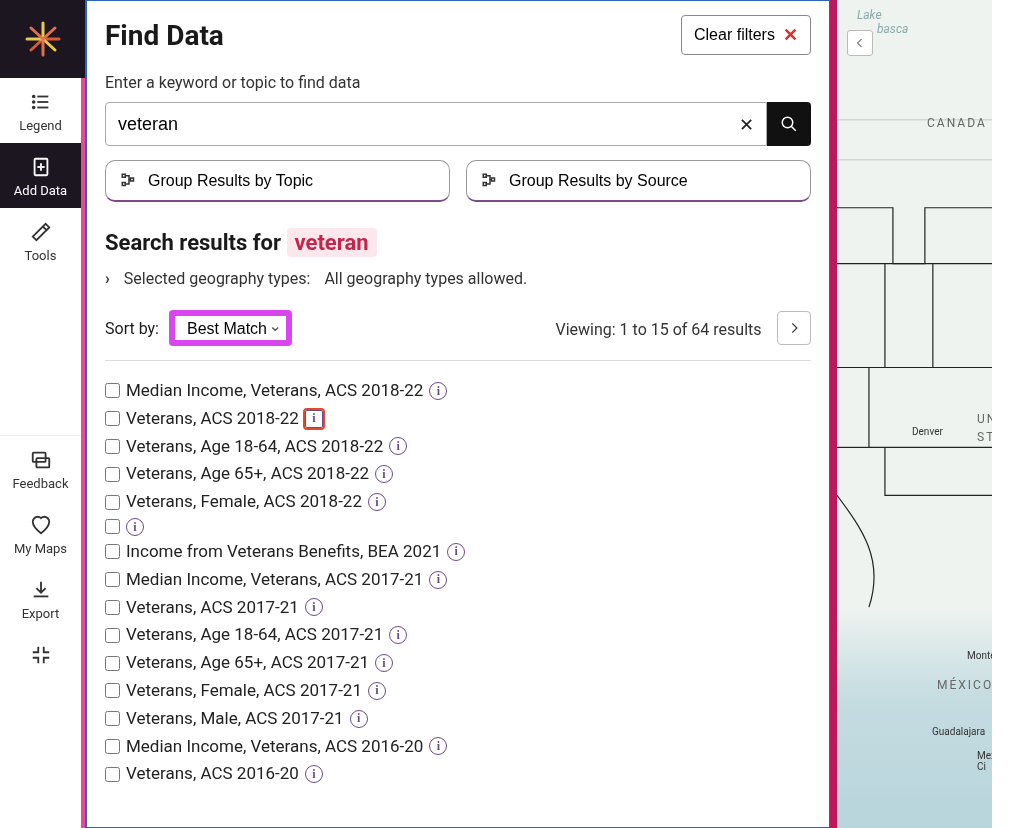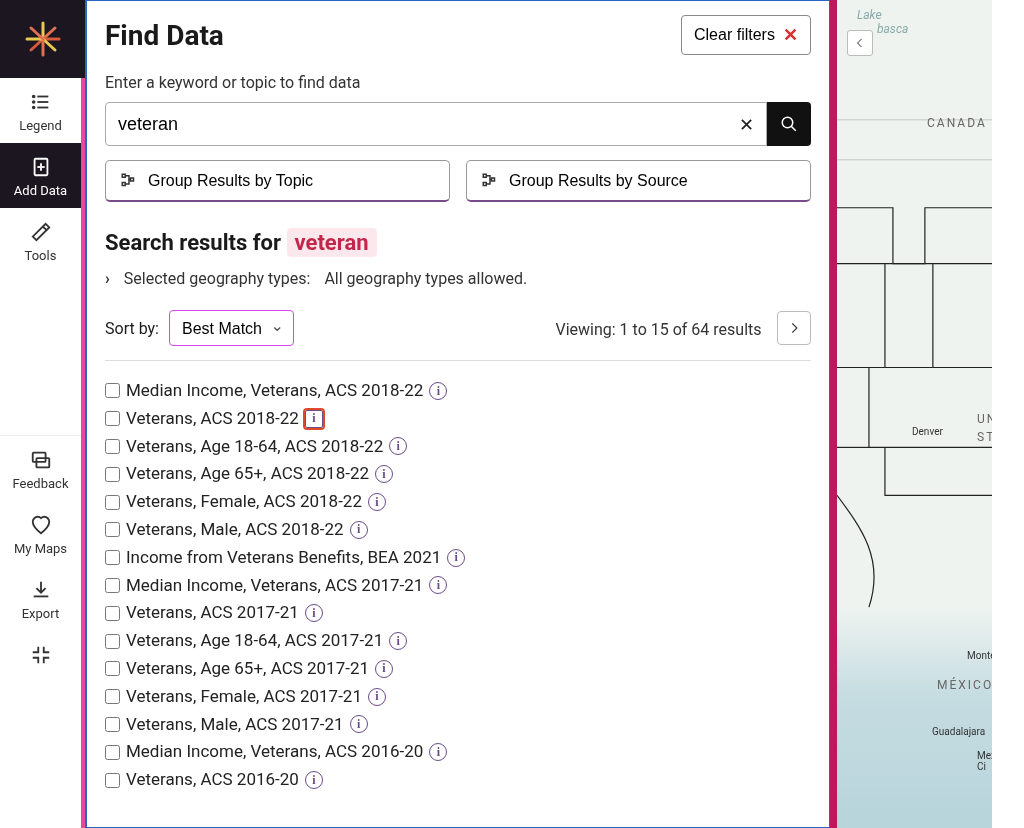--- a/index.html
+++ b/index.html
@@ -20,28 +20,28 @@
   .panel-title { font-size: 28px; font-weight: 700; }
   .clear-btn { border: 1px solid #888; border-radius: 4px; background:#fff; padding: 8px 12px; font-size: 16px; display:flex; align-items:center; gap:8px; cursor:pointer; }
   .clear-btn .x { color:#d6332f; font-weight:700; font-size:18px; }
   .intro { font-size: 16px; color:#333; margin-bottom: 10px; }
   .search-row { display:flex; gap:0; margin-bottom: 14px; }
   .search-box { flex:1; border:1px solid #aaa; border-radius:4px 0 0 4px; height:44px; display:flex; align-items:center; padding: 0 12px; }
   .search-box input { border:none; outline:none; font-size:18px; flex:1; }
   .search-box .clear-x { font-size:18px; cursor:pointer; color:#222; }
   .search-go { width:44px; height:44px; background:#111; color:#fff; border:none; display:flex; align-items:center; justify-content:center; border-radius:0 4px 4px 0; cursor:pointer; }
   .group-row { display:flex; gap:16px; margin-bottom: 28px; }
-  .group-btn { flex:1; border:1px solid #999; border-bottom:2px solid #7a4b8a; background:#fff; height:42px; display:flex; align-items:center; gap:10px; padding:0 14px; font-size:16px; cursor:pointer; border-radius:5px; }
+  .group-btn { flex:1; border:1px solid #999; border-bottom:2px solid #7a4b8a; background:#fff; height:42px; display:flex; align-items:center; gap:10px; padding:0 14px; font-size:16px; cursor:pointer; border-radius:10px; }
   .results-head { font-size:22px; font-weight:700; margin-bottom: 14px; }
   .results-head .term { background:#fce8ec; color:#c2264b; padding:2px 8px; border-radius:4px; font-weight:700; }
   .geo-row { font-size:16px; color:#333; margin-bottom: 22px; display:flex; align-items:center; gap:14px; }
   .geo-row .chev { font-weight:700; }
   .sort-row { display:flex; align-items:center; justify-content:space-between; border-bottom:1px solid #ddd; padding-bottom: 14px; margin-bottom: 18px; }
   .sort-left { display:flex; align-items:center; gap:10px; font-size:16px; }
-  .sort-select { border:1px solid #d946ef; border-radius:4px; height:36px; padding:0 30px 0 12px; font-size:16px; background:#fff; appearance:none; position:relative; }
+  .sort-select { border:6px solid #d946ef; border-radius:4px; height:36px; padding:0 18px 0 12px; font-size:16px; background:#fff; appearance:none; position:relative; }
   .select-wrap { position:relative; display:inline-block; }
   .select-wrap::after { content:"⌄"; position:absolute; right:10px; top:6px; color:#555; pointer-events:none; }
   .viewing { font-size:16px; color:#333; }
   .pager { border:1px solid #bbb; border-radius:4px; width:34px; height:34px; display:inline-flex; align-items:center; justify-content:center; margin-left:12px; cursor:pointer; background:#fff; }
   .result-list { display:flex; flex-direction:column; gap:4px; }
   .result-item { display:flex; align-items:center; gap:6px; font-size:17px; color:#222; line-height:1.4; }
   .result-item input[type=checkbox] { width:15px; height:15px; border-radius:3px; }
   .info-ico { width:18px; height:18px; border:1.5px solid #6b4a8b; color:#6b4a8b; border-radius:50%; display:inline-flex; align-items:center; justify-content:center; font-size:12px; font-weight:700; cursor:pointer; font-family: Georgia, serif; }
   .info-ico.hl { outline:2px solid #e04a2a; outline-offset:0; border-radius:2px; padding:1px; }
   
@@ -237,21 +237,20 @@
         <span>Veterans, Age 65+, ACS 2018-22</span>
         <span class="info-ico">i</span>
       </div>
       <div class="result-item">
         <input type="checkbox" style="">
         <span>Veterans, Female, ACS 2018-22</span>
         <span class="info-ico">i</span>
       </div>
       <div class="result-item">
         <input type="checkbox" style="">
-        <span>Veterans, Male, ACS 2018-22</span>
         <span class="info-ico">i</span>
       </div>
       <div class="result-item">
         <input type="checkbox" style="">
         <span>Income from Veterans Benefits, BEA 2021</span>
         <span class="info-ico">i</span>
       </div>
       <div class="result-item">
         <input type="checkbox" style="">
         <span>Median Income, Veterans, ACS 2017-21</span>

